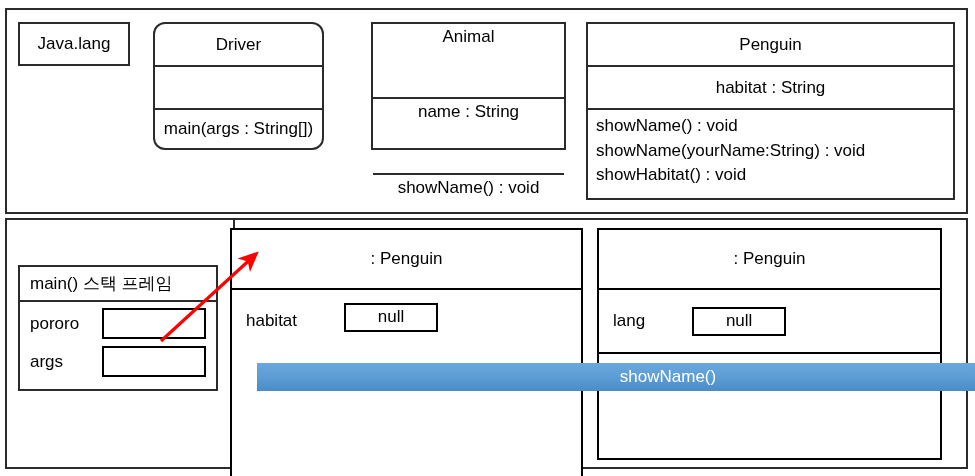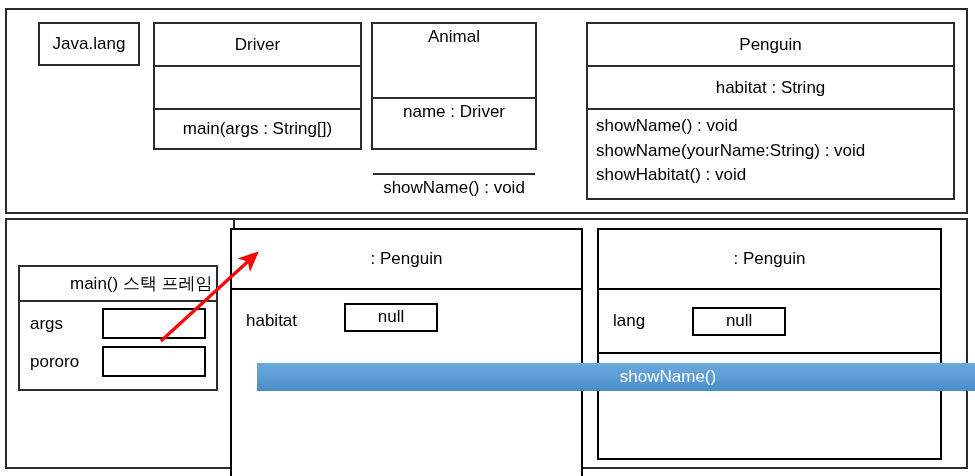--- a/index.html
+++ b/index.html
@@ -62,21 +62,20 @@
     border: 2px solid #2b2b2b;
     background: #ffffff;
     display: flex;
     flex-direction: column;
   }
   .stack-title {
     font-size: 17px;
     padding: 5px 10px;
     text-align: left;
     white-space: nowrap;
-    margin-left: 40px;
   }
   .stack-body {
     border-top: 2px solid #2b2b2b;
     padding: 6px 10px 8px 10px;
     display: flex;
     flex-direction: column;
     gap: 7px;
   }
   .stack-row {
     display: flex;
@@ -160,57 +159,57 @@
     pointer-events: none;
   }
 </style>
 </head>
 <body>
 
 <div id="canvas">
 
   <div class="abs outer-frame" style="left:5px; top:8px; width:963px; height:206px;"></div>
 
-  <div class="abs uml-box" style="left:18px; top:22px; width:102px; height:44px;margin-left:20px;">
+  <div class="abs uml-box" style="left:18px; top:22px; width:112px; height:44px;">
     <div class="uml-cell" style="height:40px;">Java.lang</div>
   </div>
 
-  <div class="abs uml-box" style="left:153px; top:22px; width:209px; height:128px;">
+  <div class="abs uml-box" style="left:153px; top:22px; width:171px; height:128px;border-radius:12px;">
     <div class="uml-cell" style="height:41px;">Driver</div>
     <div class="uml-cell sep" style="height:43px;"></div>
     <div class="uml-cell sep" style="height:40px;">main(args : String[])</div>
   </div>
 
-  <div class="abs uml-box" style="left:371px; top:22px; width:166px; height:128px;gap:48px;">
+  <div class="abs uml-box" style="left:371px; top:22px; width:195px; height:128px;gap:48px;">
     <div class="uml-cell" style="height:41px;">Animal</div>
-    <div class="uml-cell sep" style="height:43px;">name : Driver</div>
+    <div class="uml-cell sep" style="height:43px;">name : String</div>
     <div class="uml-cell sep" style="height:40px;">showName() : void</div>
   </div>
 
   <div class="abs uml-box" style="left:586px; top:22px; width:369px; height:178px;">
     <div class="uml-cell" style="height:41px;">Penguin</div>
     <div class="uml-cell sep" style="height:43px;">habitat : String</div>
     <div class="uml-cell sep uml-multiline" style="height:90px;">showName() : void
 showName(yourName:String) : void
 showHabitat() : void</div>
   </div>
 
   <div class="abs outer-frame" style="left:5px; top:218px; width:963px; height:251px;"></div>
 
   <div class="abs" style="left:233px; top:220px; width:2px; height:247px; background:#2b2b2b;"></div>
 
   <div class="abs stack-box" style="left:18px; top:265px; width:200px; height:126px;">
     <div class="stack-title">main() 스택 프레임</div>
     <div class="stack-body">
       <div class="stack-row">
-        <span class="stack-var-name">args</span>
+        <span class="stack-var-name">pororo</span>
         <span class="stack-slot"></span>
       </div>
       <div class="stack-row">
-        <span class="stack-var-name">pororo</span>
+        <span class="stack-var-name">args</span>
         <span class="stack-slot"></span>
       </div>
     </div>
   </div>
 
   <div class="abs obj-box" style="left:230px; top:228px; width:353px; height:276px;">
     <div class="obj-title">: Penguin</div>
     <div class="obj-fields" style="height:62px;">
       <span class="obj-field-name">habitat</span>
       <span class="value-slot" style="margin-bottom:8px;">null</span>

